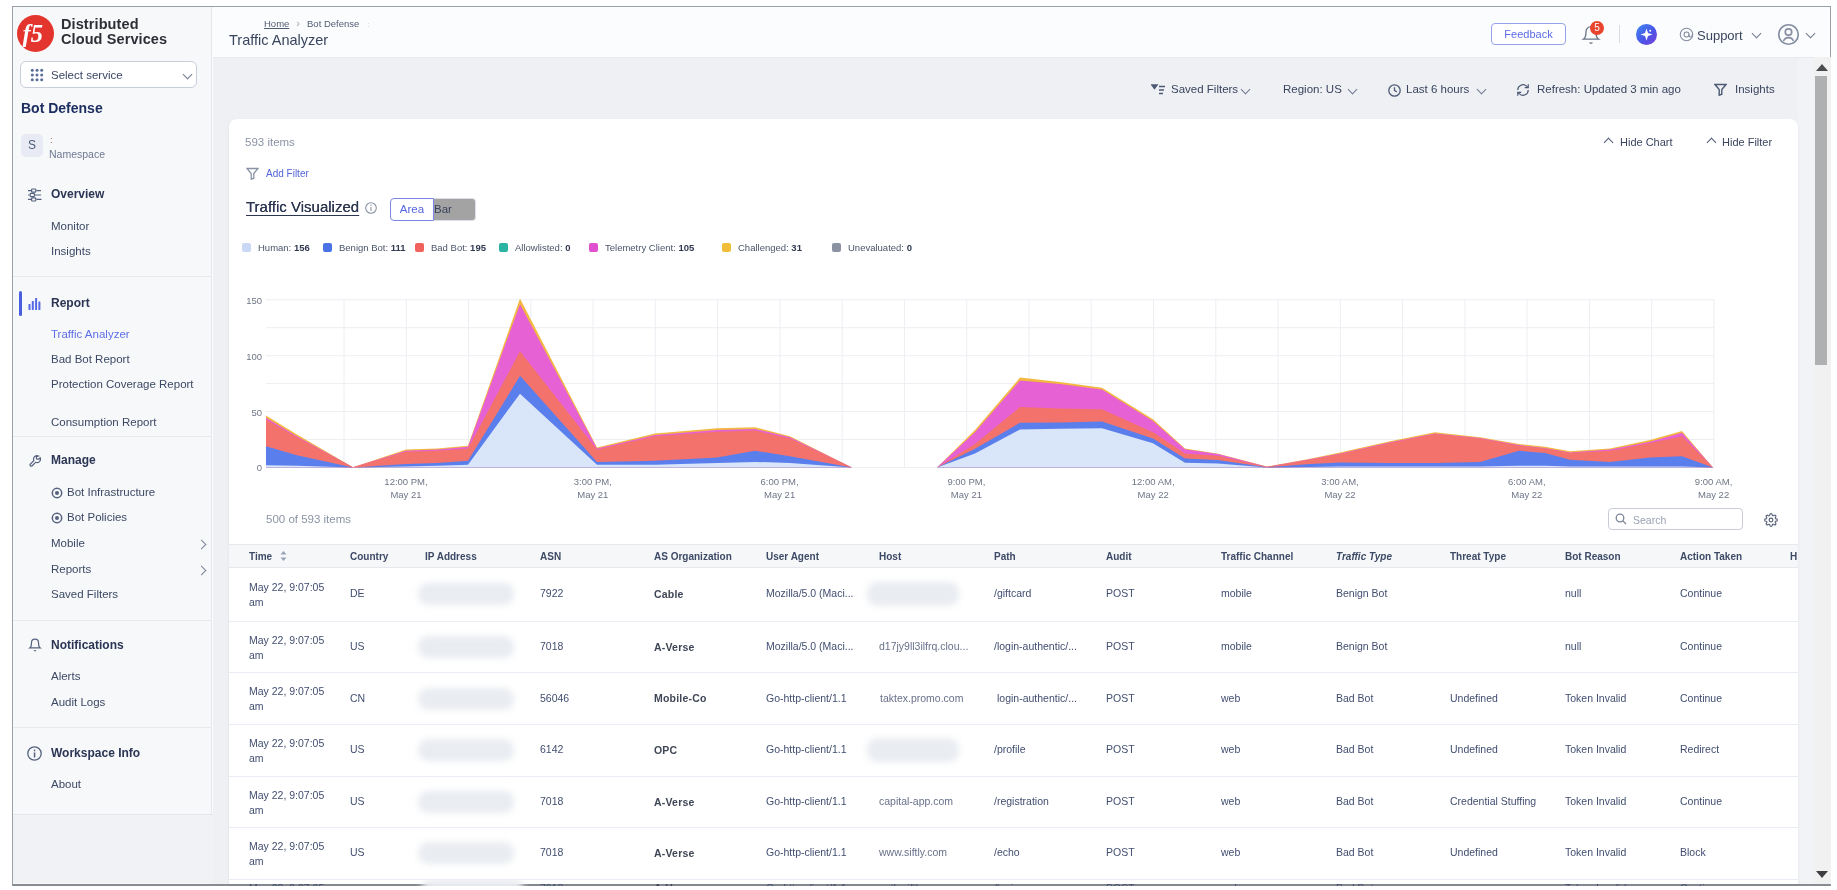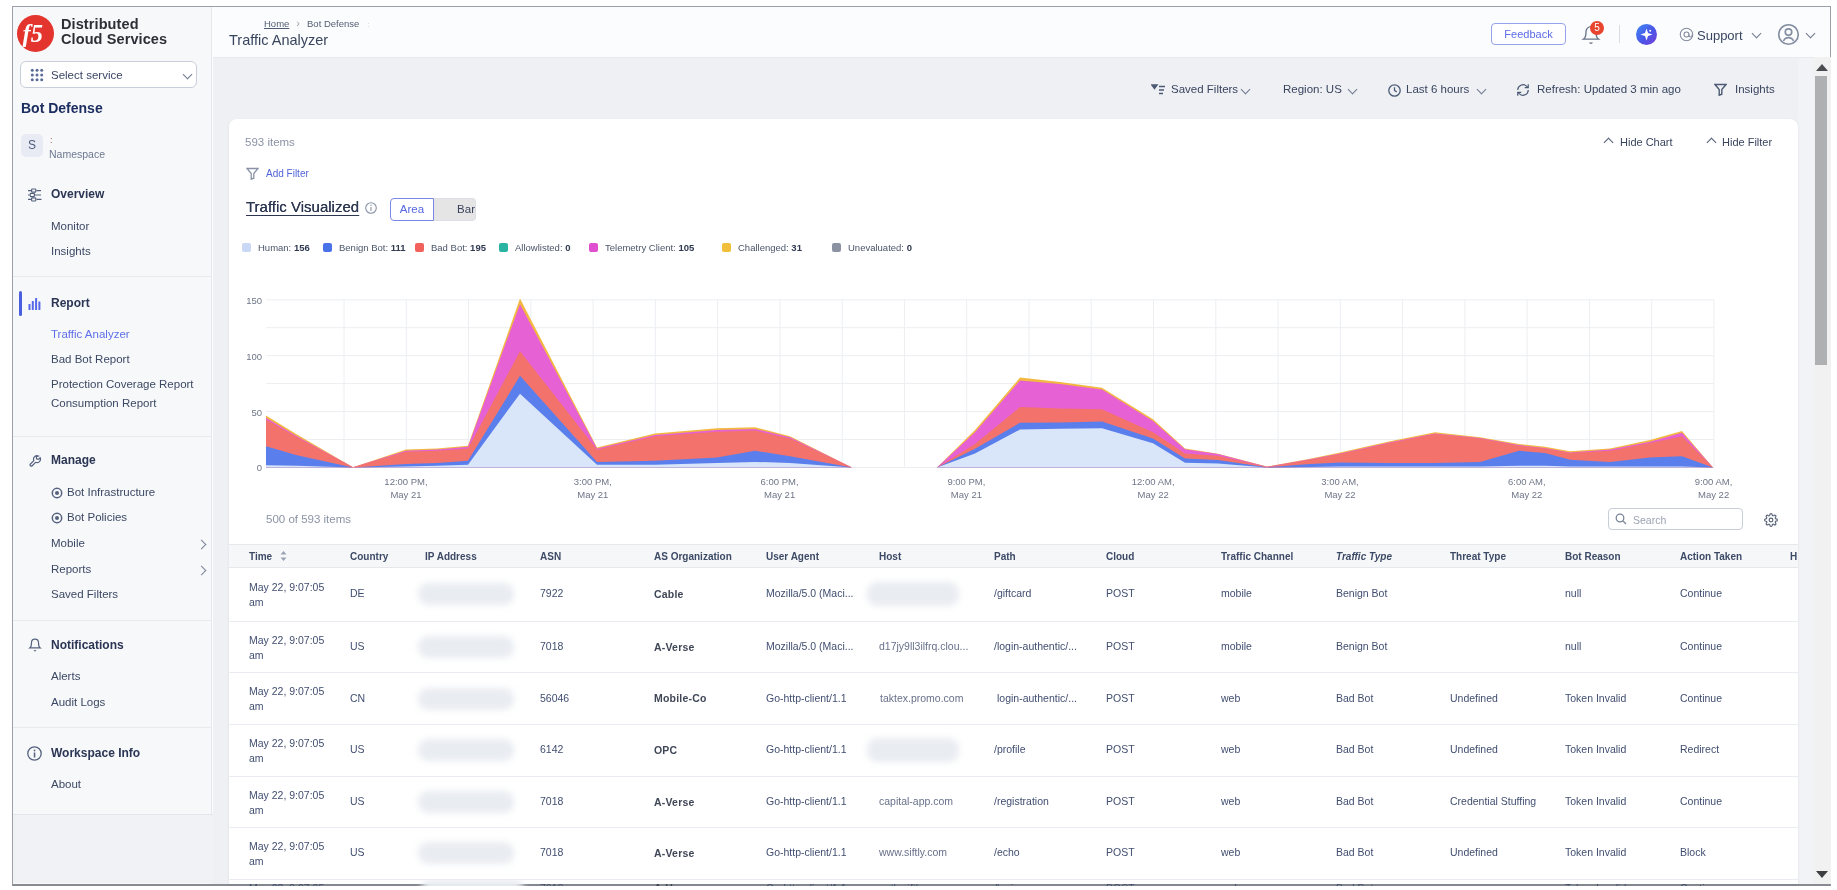--- a/index.html
+++ b/index.html
@@ -143,21 +143,21 @@
     <path d="M1 1.5h11l-4.2 5v4.7l-2.6 1v-5.7z"></path>
   </svg>
 <div class="abs" style="left:266px; top:168px; font-size:10px; color:#5264d8;">Add Filter</div>
 <div class="abs" style="left:246px; top:198px; font-size:15px; font-weight:400; color:#2c3650; text-shadow:0 0 0.4px #2c3650; text-decoration:underline; text-underline-offset:3px;">Traffic Visualized</div>
 <svg class="abs" style="left:365px; top:202px;" width="12" height="12" viewBox="0 0 12 12">
     <circle cx="6" cy="6" r="5.3" fill="none" stroke="#8a93a6" stroke-width="1.1"></circle>
     <rect x="5.45" y="5" width="1.1" height="4" fill="#8a93a6"></rect>
     <rect x="5.45" y="2.7" width="1.1" height="1.3" fill="#8a93a6"></rect>
   </svg>
 <div class="abs" style="left:390px; top:198px; width:44px; height:23px; border:1px solid #7b87e6; border-radius:4px 0 0 4px; color:#5466e0; font-size:11.5px; text-align:center; line-height:21px; background:#fff; z-index:2;">Area</div>
-<div class="abs" style="left:434px; top:198px; width:42px; height:23px; border:1px solid #dcdfe6; border-left:none; border-radius:0 4px 4px 0; color:#39425c; font-size:11.5px; text-align:right; line-height:21px; background:#e5e5e5;">Bar</div>
+<div class="abs" style="left:434px; top:198px; width:42px; height:23px; border:1px solid #dcdfe6; border-left:none; border-radius:0 4px 4px 0; color:#39425c; font-size:11.5px; text-align:left; line-height:21px; background:#a3a3a3;">Bar</div>
 
 <div class="abs selserv">
     <span class="txt">Select service</span>
 <svg style="position:absolute; left:9px; top:6px;" width="14" height="14" viewBox="0 0 14 14" fill="#5a6d96">
       <circle cx="2.3" cy="2.3" r="1.5"></circle>
       <circle cx="7" cy="2.3" r="1.5"></circle>
       <circle cx="11.7" cy="2.3" r="1.5"></circle>
       <circle cx="2.3" cy="7" r="1.5"></circle>
       <circle cx="7" cy="7" r="1.5"></circle>
       <circle cx="11.7" cy="7" r="1.5"></circle>
@@ -187,21 +187,21 @@
 <svg class="abs" style="left:28px; top:296px;" width="14" height="14" viewBox="0 0 14 14" fill="#5468e8">
     <rect x="0.5" y="8" width="2" height="6" rx="0.5"></rect>
     <rect x="3.8" y="5" width="2" height="9" rx="0.5"></rect>
     <rect x="7.1" y="2" width="2" height="12" rx="0.5"></rect>
     <rect x="10.4" y="5.5" width="2" height="8.5" rx="0.5"></rect>
   </svg>
 <div class="abs navhead" style="top:296px;">Report</div>
 <div class="abs navitem" style="top:328px; color:#5f6fe8;">Traffic Analyzer</div>
 <div class="abs navitem" style="top:353px;">Bad Bot Report</div>
 <div class="abs navitem" style="top:378px;">Protection Coverage Report</div>
-<div class="abs navitem" style="top:397px;text-align:center;">Consumption Report</div>
+<div class="abs navitem" style="top:416px;text-align:center;">Consumption Report</div>
 <div class="abs navdiv" style="top:436px;"></div>
 <svg class="abs" style="left:28px; top:453px;" width="14" height="14" viewBox="0 0 24 24" fill="none" stroke="#55627f" stroke-width="2">
     <path d="M14.7 6.3a1 1 0 0 0-.29.7v2.59a1 1 0 0 0 1 1h2.59a1 1 0 0 0 .7-.29l2.2-2.2a6 6 0 0 1-7.9 7.9l-5.8 5.8a2.12 2.12 0 0 1-3-3l5.8-5.8a6 6 0 0 1 7.9-7.9z"></path>
   </svg>
 <div class="abs navhead" style="top:453px;">Manage</div>
 <svg class="abs" style="left:51px; top:487px;" width="12" height="12" viewBox="0 0 12 12">
     <circle cx="6" cy="6" r="4.7" fill="none" stroke="#55627f" stroke-width="1.5"></circle>
     <circle cx="6" cy="6" r="2" fill="#55627f"></circle>
   </svg>
 <div class="abs navitem" style="top:486px; left:67px;">Bot Infrastructure</div>
@@ -324,21 +324,21 @@
 
 <div class="abs thead" style="left:229px; top:544px; width:1569px; height:24px;"></div>
 <div class="abs th" style="left:249px;">Time</div>
 <div class="abs th" style="left:350px;">Country</div>
 <div class="abs th" style="left:425px;">IP Address</div>
 <div class="abs th" style="left:540px;">ASN</div>
 <div class="abs th" style="left:654px;">AS Organization</div>
 <div class="abs th" style="left:766px;">User Agent</div>
 <div class="abs th" style="left:879px;">Host</div>
 <div class="abs th" style="left:994px;">Path</div>
-<div class="abs th" style="left:1106px;">Cloud</div>
+<div class="abs th" style="left:1106px;">Audit</div>
 <div class="abs th" style="left:1221px;">Traffic Channel</div>
 <div class="abs th" style="left:1336px;font-style:italic;">Traffic Type</div>
 <div class="abs th" style="left:1450px;">Threat Type</div>
 <div class="abs th" style="left:1565px;">Bot Reason</div>
 <div class="abs th" style="left:1680px;">Action Taken</div>
 <div class="abs th" style="left:1790px;">H</div>
 <svg class="abs" style="left:279px; top:550px;" width="9" height="12" viewBox="0 0 9 12">
     <path d="M4.5 1 L7.5 4.5 L1.5 4.5 Z" fill="#9aa3b5"></path>
     <path d="M4.5 11 L1.5 7.5 L7.5 7.5 Z" fill="#9aa3b5"></path>
   </svg>

